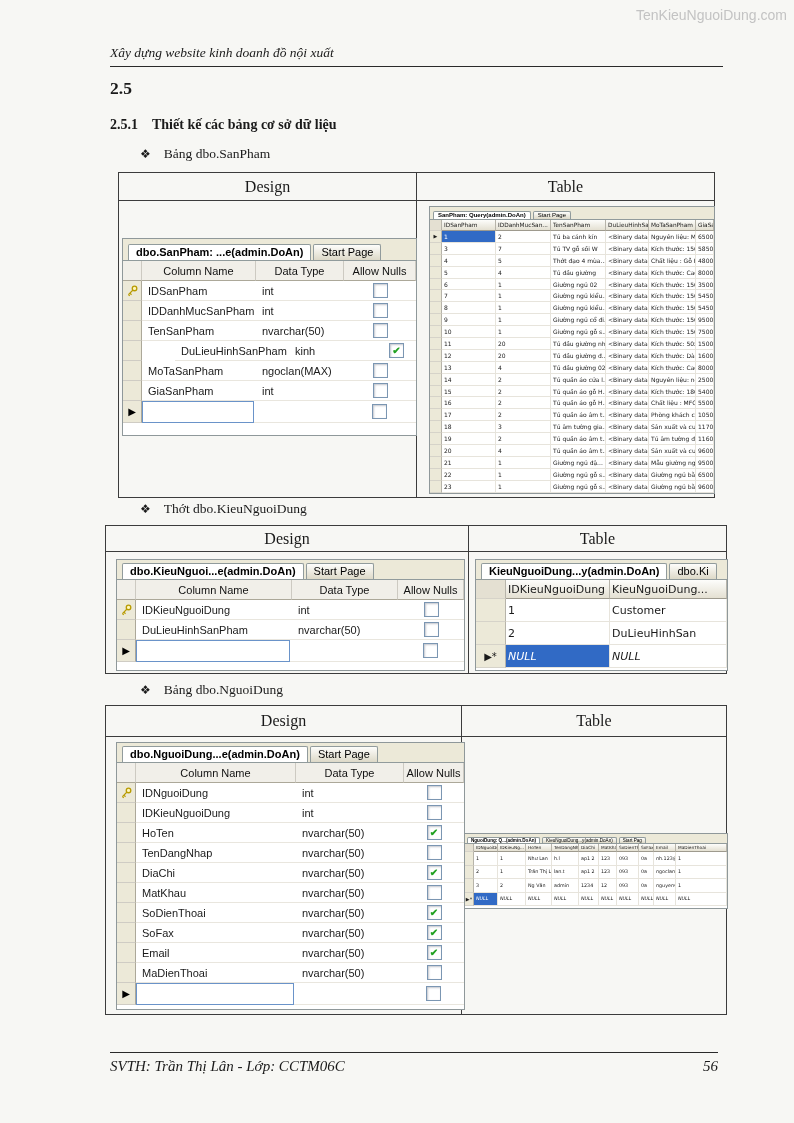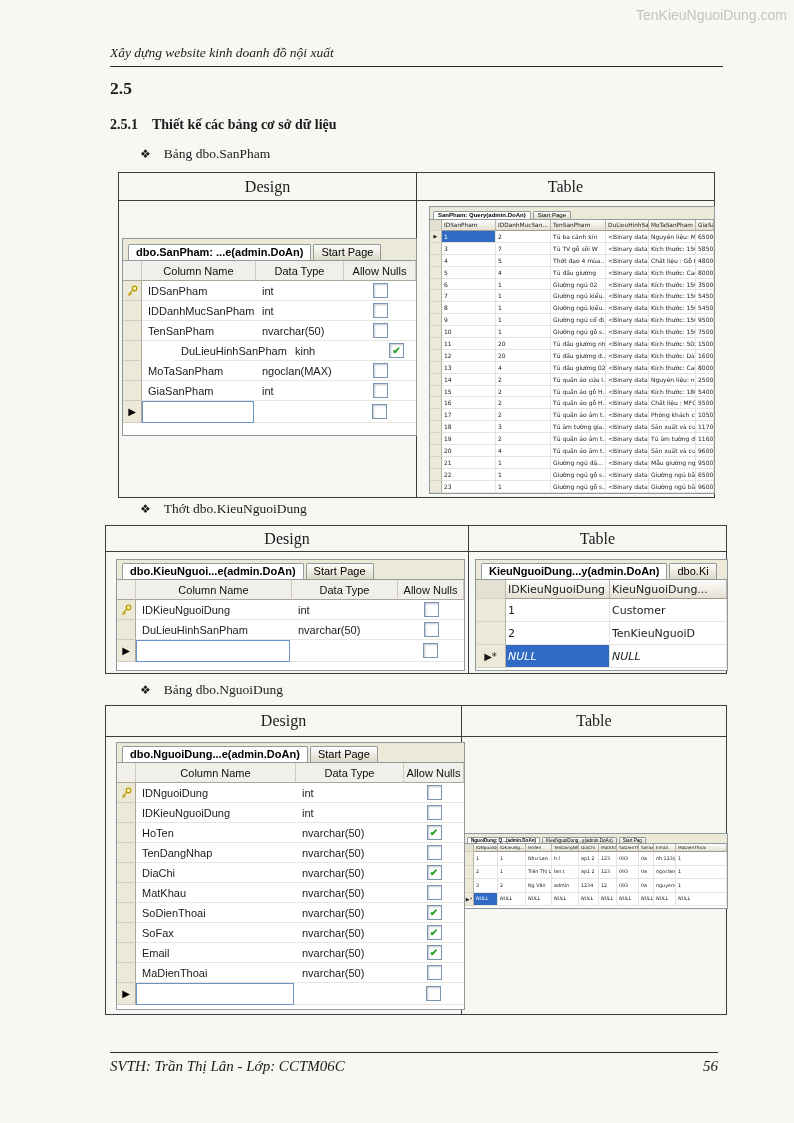--- a/index.html
+++ b/index.html
@@ -460,21 +460,21 @@
             <div class="tg-h" style="height: 19px; font-size: 11px; flex: 1 1 0%;">KieuNguoiDung...</div>
           </div>
           <div class="tg-row">
             <div class="tg-sel" style="width: 30px; height: 23px; font-size: 10px;"></div>
             <div class="tg-c" style="height: 23px; font-size: 11px; width: 104px;">1</div>
             <div class="tg-c" style="height: 23px; font-size: 11px; flex: 1 1 0%;">Customer</div>
           </div>
           <div class="tg-row">
             <div class="tg-sel" style="width: 30px; height: 23px; font-size: 10px;"></div>
             <div class="tg-c" style="height: 23px; font-size: 11px; width: 104px;">2</div>
-            <div class="tg-c" style="height: 23px; font-size: 11px; flex: 1 1 0%;">TenKieuNguoiD</div>
+            <div class="tg-c" style="height: 23px; font-size: 11px; flex: 1 1 0%;">DuLieuHinhSan</div>
           </div>
           <div class="tg-row">
             <div class="tg-sel" style="width: 30px; height: 23px; font-size: 10px;">▶*</div>
             <div class="tg-c null-i sel-blue" style="height: 23px; font-size: 11px; width: 104px;">NULL</div>
             <div class="tg-c null-i" style="height: 23px; font-size: 11px; flex: 1 1 0%;">NULL</div>
           </div>
         </div>
     </div>
   </div>
 </div>

